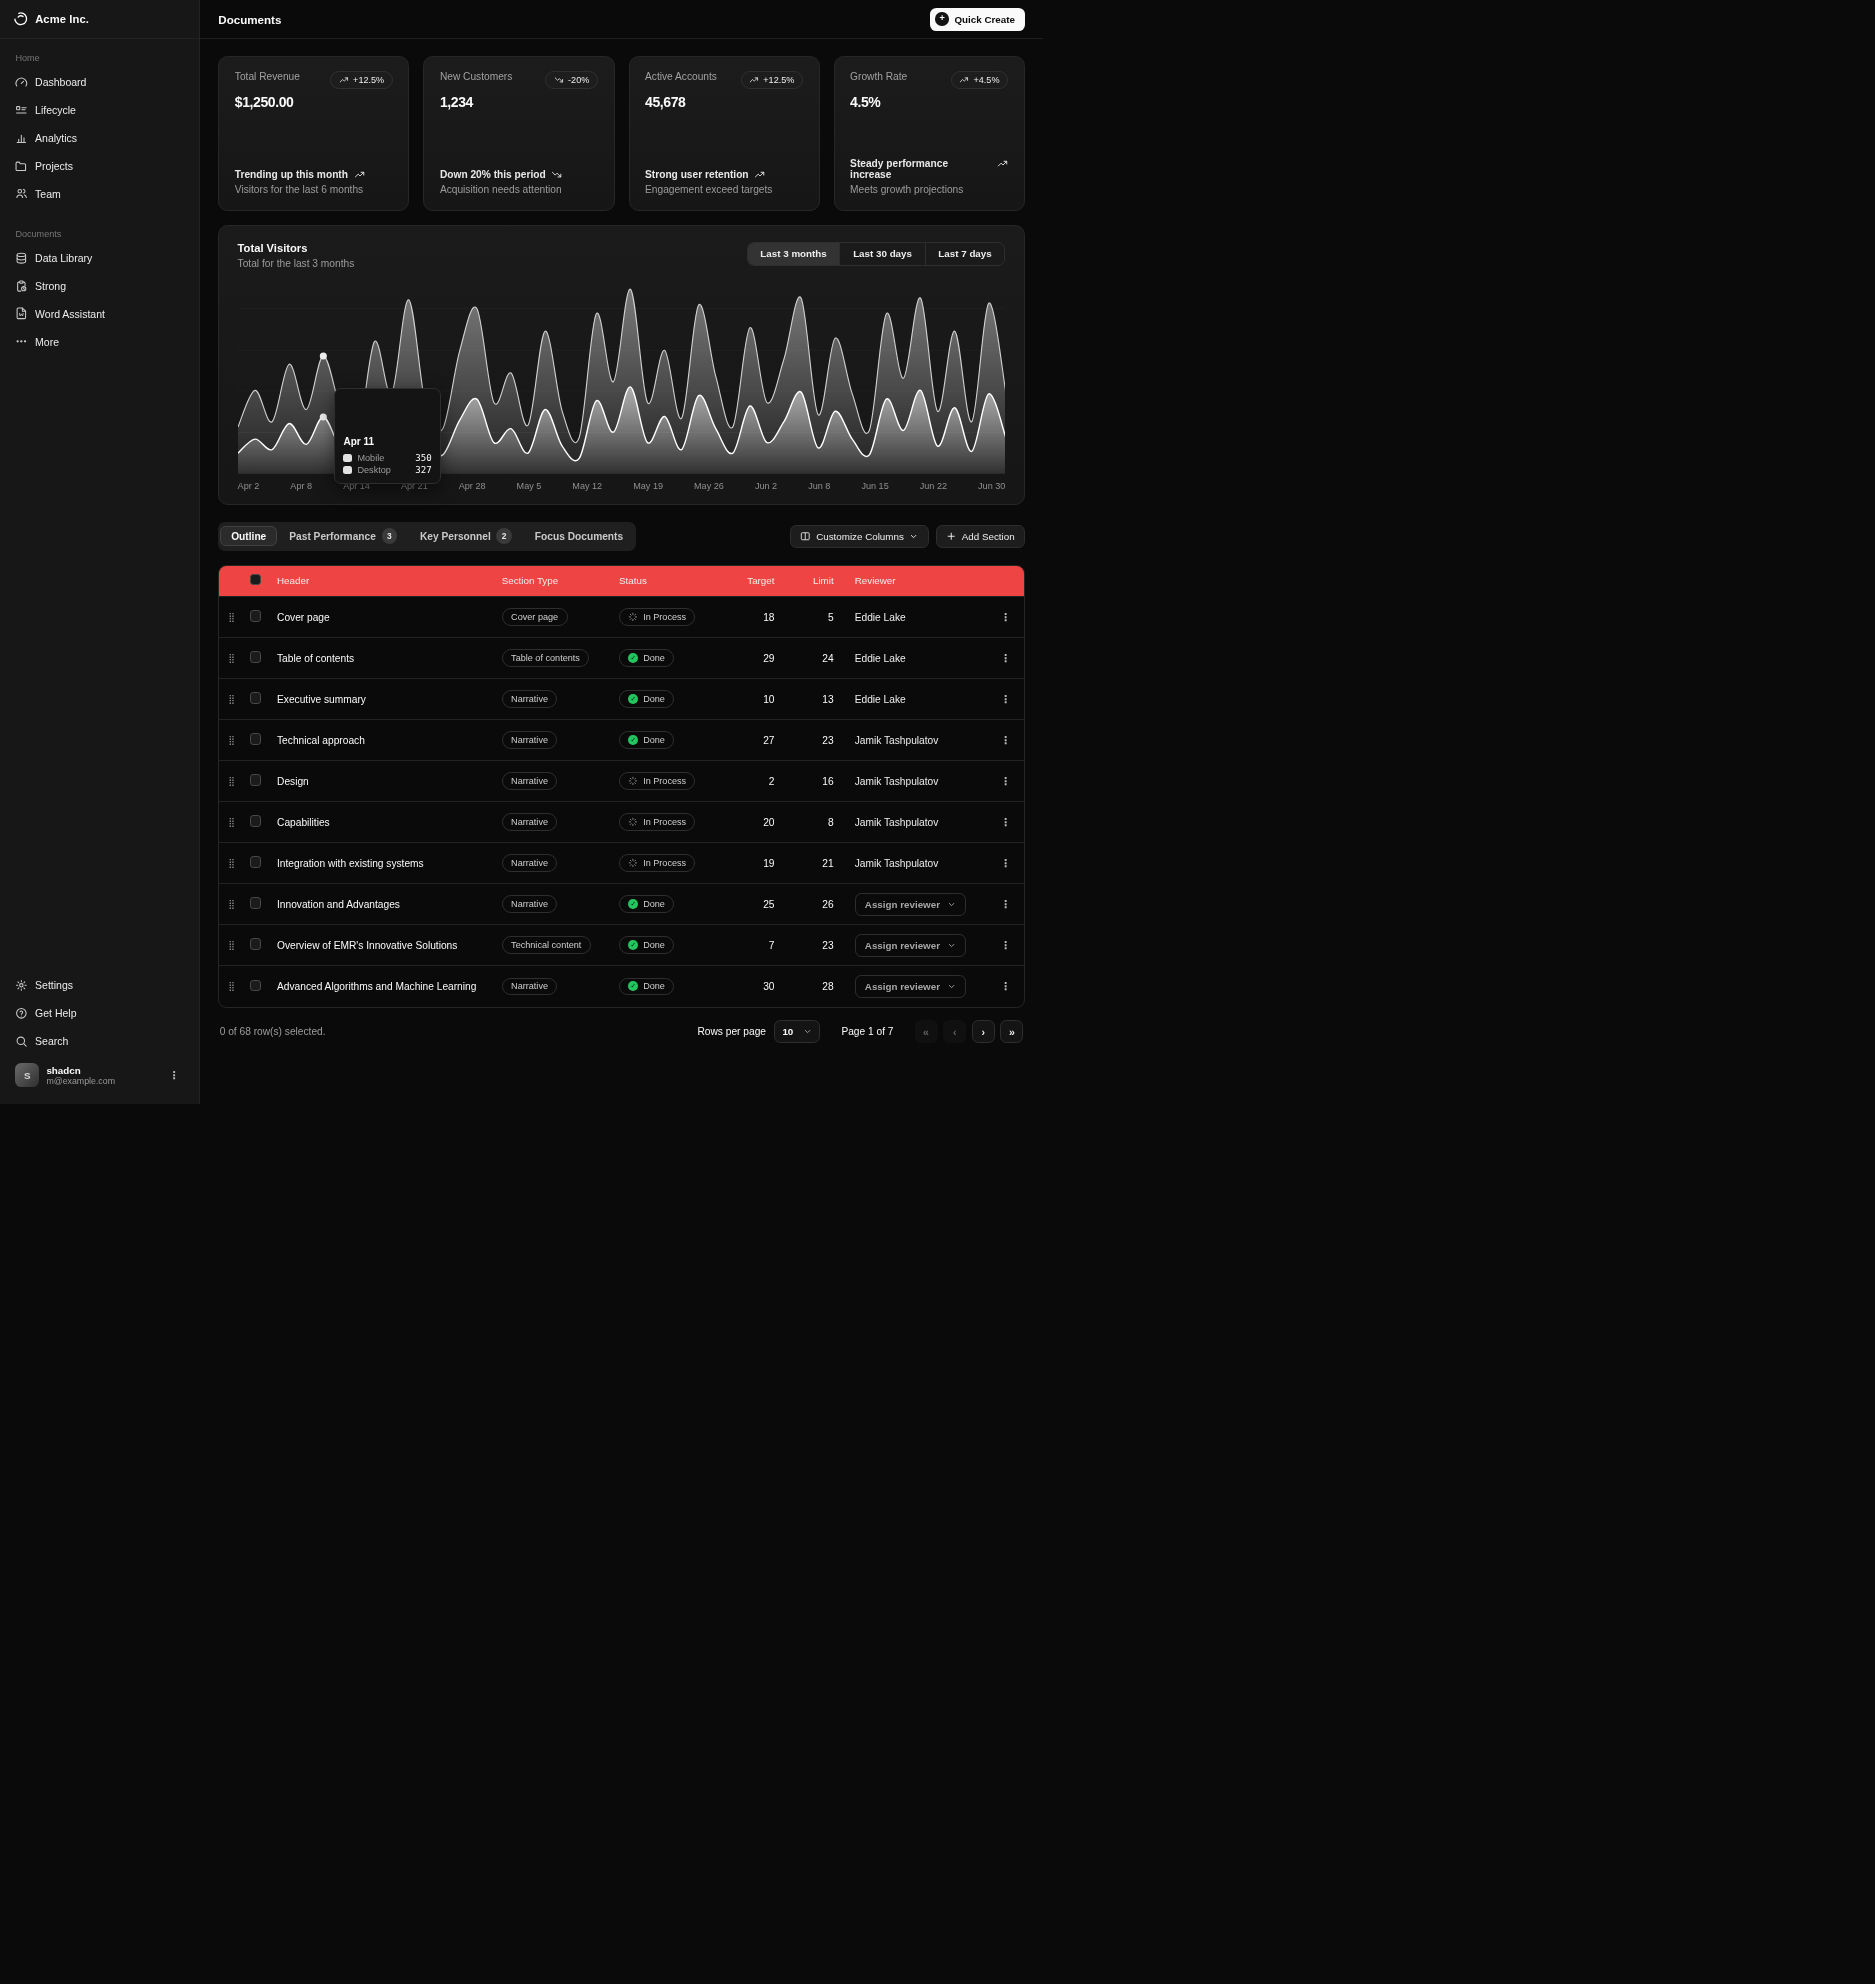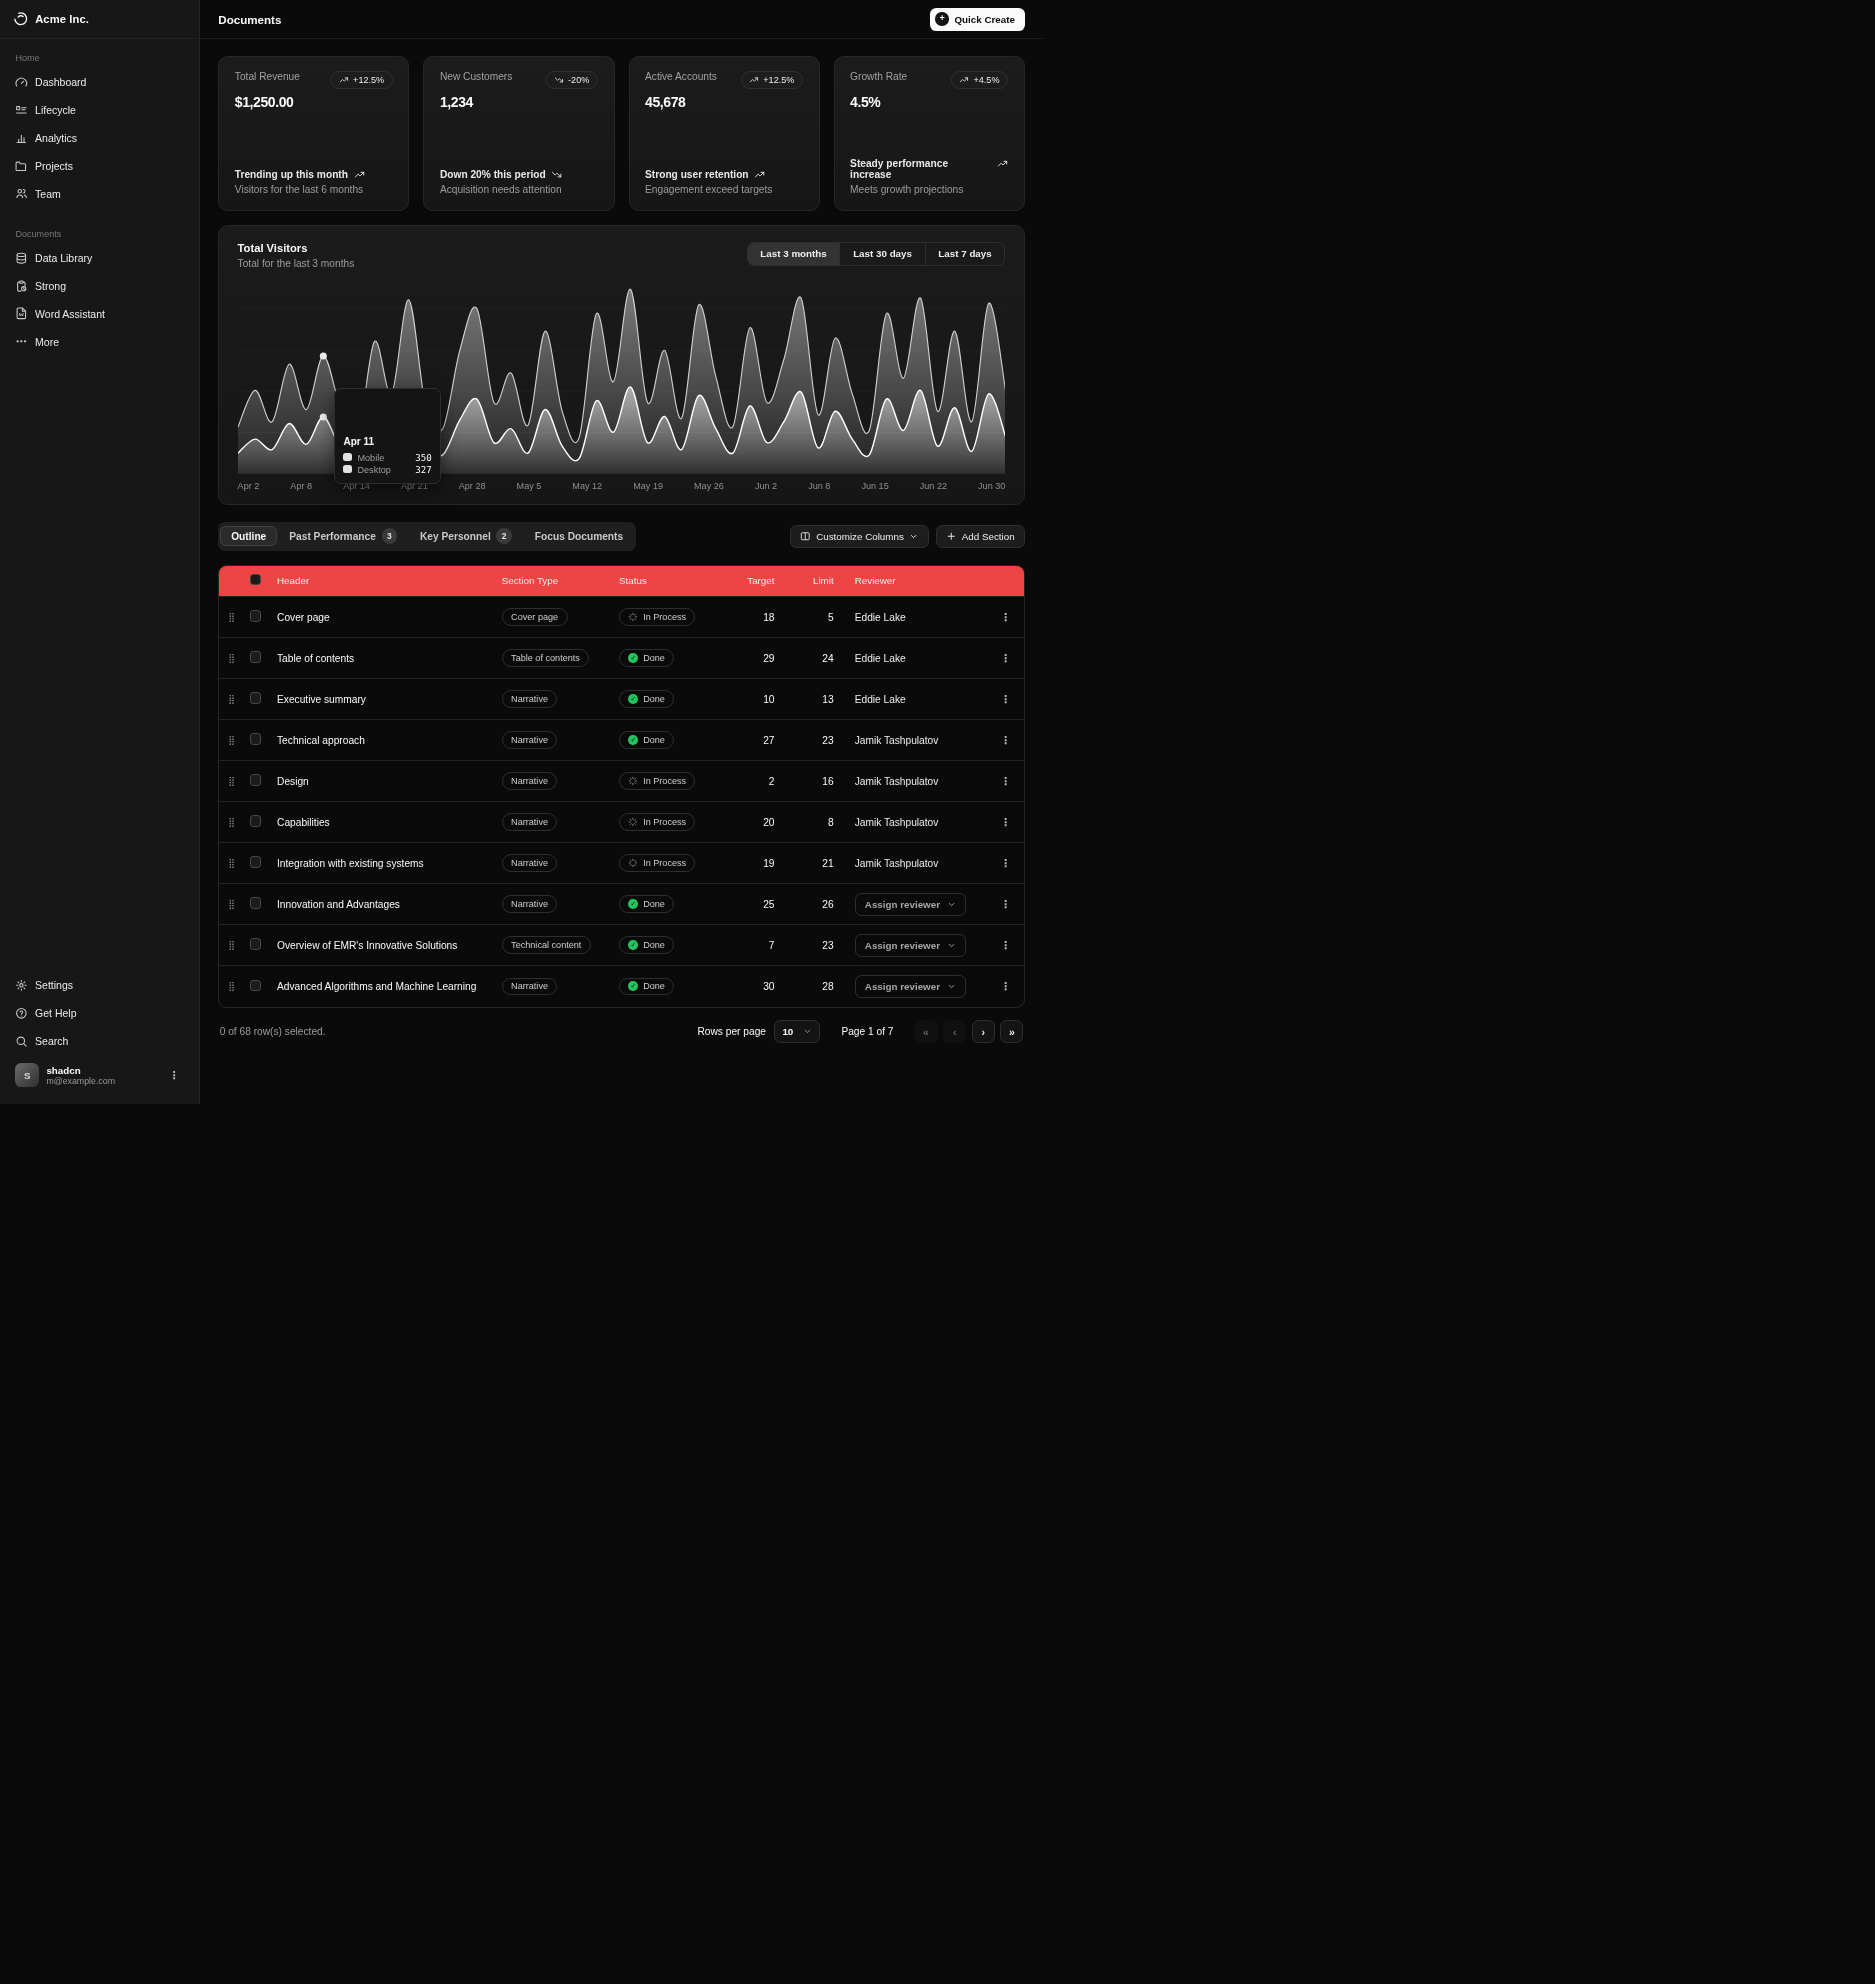--- a/index.html
+++ b/index.html
@@ -62,21 +62,21 @@
   .range-item { background:transparent; border:none; color:#ededed; font-size:9.8px; padding:5.6px 12.7px; }
   .range-item + .range-item { border-left:0.7px solid #2e2e2e; }
   .range-item.active { background:#333; }
   .chart-wrap { position:relative; margin-top:15.5px; }
   .chart-wrap svg { display:block; width:100%; height:190px; }
   .xlabels { display:flex; justify-content:space-between; margin-top:7px; }
   .xlabels span { color:#8f8f8f; font-size:9.1px; }
   .chart-tooltip { position:absolute; width:107px; background:#141414; border:0.7px solid #2e2e2e; border-radius:7px;
     padding:7px 8.4px 8.4px; box-shadow:0 5.6px 17px rgba(0,0,0,.5); }
   .tt-title { font-size:10px; font-weight:600; margin-bottom:5.6px;margin-top:40px; }
-  .tt-row { display:flex; gap:5.6px; margin-top:2px; }
+  .tt-row { display:flex; align-items:center; gap:5.6px; margin-top:2px; }
   .tt-swatch { width:8.4px; height:8.4px; border-radius:2.5px; background:#e2e2e2; flex:0 0 8.4px; }
   .tt-name { color:#9c9c9c; font-size:9.1px; flex:1; }
   .tt-val { font-family:"DejaVu Sans Mono",monospace; font-size:9.1px; color:#fafafa; }
 
   
   .listbar { display:flex; align-items:center; justify-content:space-between; margin-top:17px; }
   .tabs { display:flex; align-items:center; background:#1f1f1f; border-radius:7px; padding:2.1px; gap:1.4px; }
   .tab { display:flex; align-items:center; gap:5.6px; background:transparent; border:0.7px solid transparent; color:#c9c9c9;
     font-size:10.2px; padding:3.5px 9.8px; border-radius:5.6px; }
   .tab.active { background:#2b2b2b; border-color:#424242; color:#fafafa; }

